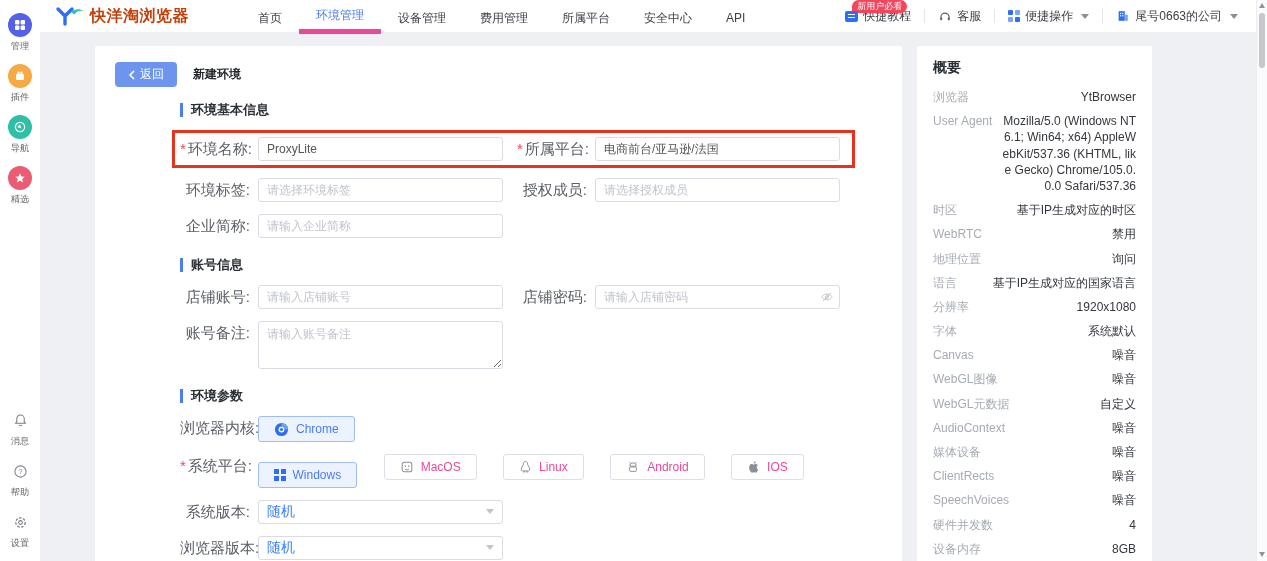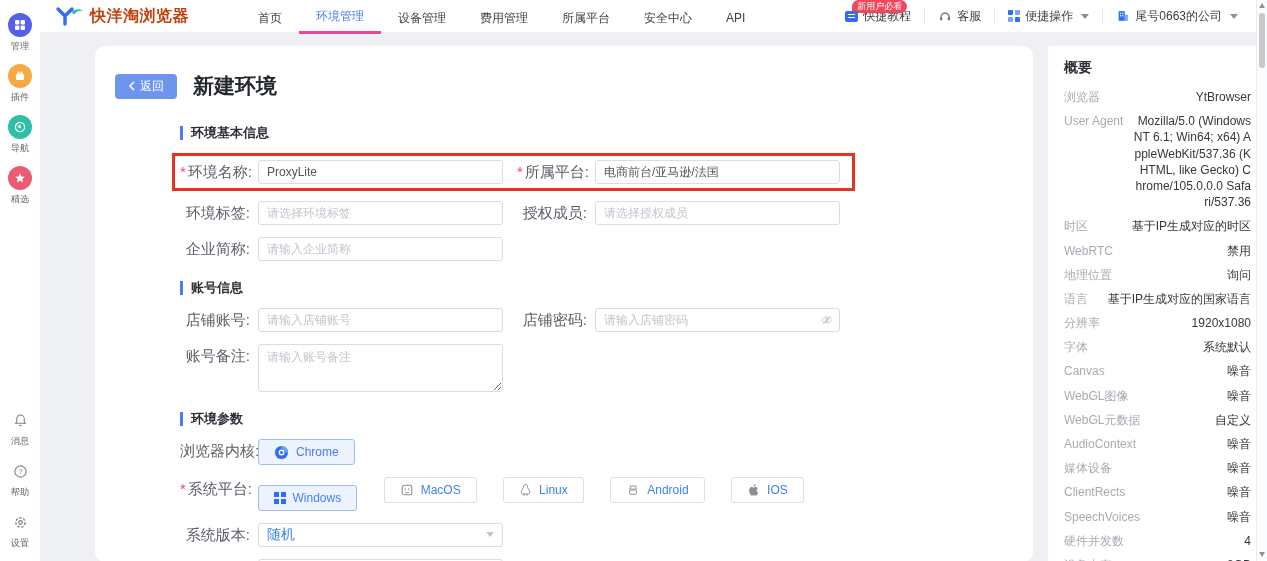--- a/index.html
+++ b/index.html
@@ -18,44 +18,44 @@
 
   
   .main{flex:1;display:flex;flex-direction:column;min-width:0;}
   .topbar{height:32px;background:#fff;display:flex;align-items:center;
     padding:0 16px 0 15px;border-bottom:1px solid #f0f0f0;flex-shrink:0;}
   .brand{display:flex;align-items:center;gap:5px;cursor:pointer;}
   .brand-name{font-size:16px;font-weight:bold;color:#c2410c;letter-spacing:.5px;}
   .nav{display:flex;margin-left:52px;height:28px;}
   .nav-item{font-size:12px;color:#3a3f45;padding:0 17px;display:flex;align-items:center;
     height:32px;box-sizing:border-box;cursor:pointer;}
-  .nav-item.active{color:#4a7df2;border-bottom:3px solid #ec4899;}
+  .nav-item.active{color:#4a7df2;border-bottom:5px solid #ec4899;}
   .top-right{margin-left:auto;display:flex;align-items:center;}
   .tr-item{display:flex;align-items:center;gap:5px;font-size:12px;color:#3a3f45;
     padding:0 13px;cursor:pointer;position:relative;white-space:nowrap;}
   .tr-divider{width:1px;height:14px;background:#e6e6e6;}
   .badge{position:absolute;top:-8px;left:20px;background:#f5455c;color:#fff;font-size:9px;
     line-height:1;padding:2px 5px;border-radius:7px 7px 7px 1px;}
   .caret{width:0;height:0;border-left:4px solid transparent;border-right:4px solid transparent;
     border-top:5px solid #8a8f98;margin-left:3px;}
   .tut-ic{width:13px;height:11px;background:#2f6ef2;border-radius:2px;position:relative;}
   .tut-ic:after{content:"";position:absolute;left:3px;top:3px;width:7px;height:1.5px;
     background:#fff;box-shadow:0 3px 0 #fff;}
   .grid-ic{display:grid;grid-template-columns:5px 5px;grid-gap:2px;}
   .grid-ic i{width:5px;height:5px;background:#2f6ef2;border-radius:1px;}
   .grid-ic i:nth-child(2){background:#7aa5f7;} .grid-ic i:nth-child(3){background:#7aa5f7;}
 
   
   .content{flex:1;display:flex;align-items:flex-start;padding:13px 0 0 55px;min-height:0;}
-  .form-card{width:938px;background:#fff;border-radius:10px;height:516px;overflow:hidden;
+  .form-card{width:807px;background:#fff;border-radius:2px;height:516px;overflow:hidden;
     padding:12px 0 4px 20px;box-sizing:border-box;flex-shrink:0;}
   .page-head{display:flex;align-items:center;gap:16px;}
   .back-btn{background:#6d95ee;color:#fff;font-size:12px;border:none;border-radius:4px;
     padding:4px 13px;display:flex;align-items:center;gap:4px;cursor:pointer;}
-  .page-title{font-size:21px;font-weight:bold;color:#23262b;}
+  .page-title{font-size:12px;font-weight:bold;color:#23262b;}
   .form-body{padding-left:65px;margin-top:12px;}
   .sec-title{font-size:13px;font-weight:bold;color:#2b2f36;border-left:3px solid #4a7df2;
     padding-left:8px;line-height:14px;margin:20px 0 13px;}
   .sec-title.first{margin-top:6px;}
   .row{display:flex;align-items:flex-start;margin-bottom:12px;}
   .field{display:flex;align-items:flex-start;}
   .field + .field{margin-left:14px;}
   .flabel{width:70px;text-align:right;font-size:15px;color:#5a5e66;margin-right:8px;
     white-space:nowrap;line-height:24px;flex-shrink:0;}
   .req{color:#f5455c;margin-right:2px;}
@@ -65,21 +65,21 @@
   .tinput::placeholder{color:#c0c4cc;}
   .input-wrap{position:relative;display:inline-block;}
   .eye{position:absolute;right:6px;top:5px;cursor:pointer;}
   .hl-box{border:3px solid #e8321e;padding:4px 12px 4px 5px;margin:0 0 10px -8px;display:inline-block;}
   .hl-box .row{margin-bottom:0;}
   .tarea{width:245px;border:1px solid #d9dce3;border-radius:3px;padding:4px 8px;font-size:12px;
     color:#555;box-sizing:border-box;font-family:inherit;outline:none;}
   .tarea::placeholder{color:#c0c4cc;}
   .note-area{height:48px;resize:both;}
   .choice-btn{display:inline-flex;align-items:center;gap:7px;height:26px;padding:0 15px;
-    border:1px solid #dcdfe6;border-radius:3px;font-size:12px;color:#3b82f6;background:#fff;
+    border:1px solid #dcdfe6;border-radius:3px;font-size:12px;color:#ec4899;background:#fff;
     cursor:pointer;margin-right:22px;box-sizing:border-box;}
   .choice-btn.selected{background:#edf3fe;border-color:#9dbdf6;color:#4a7df2;}
   .win-ic{display:grid;grid-template-columns:5px 5px;grid-gap:1.5px;}
   .win-ic i{width:5px;height:5px;background:#2f6ef2;}
   .select{width:245px;height:24px;border:1px solid #d9dce3;border-radius:3px;padding:0 8px;
     font-size:14px;color:#3b82f6;box-sizing:border-box;display:flex;align-items:center;
     justify-content:space-between;background:#fff;cursor:pointer;}
   .sel-caret{width:0;height:0;border-left:4px solid transparent;border-right:4px solid transparent;
     border-top:5px solid #c0c4cc;}
 

